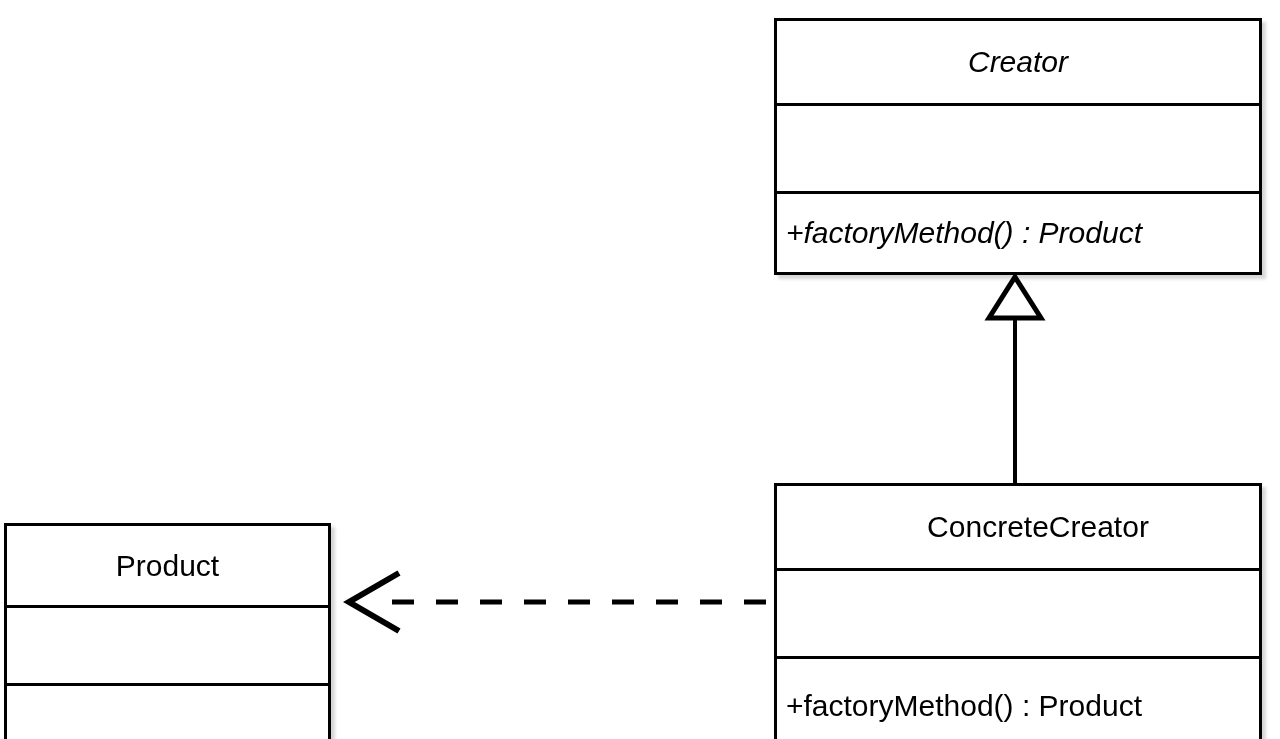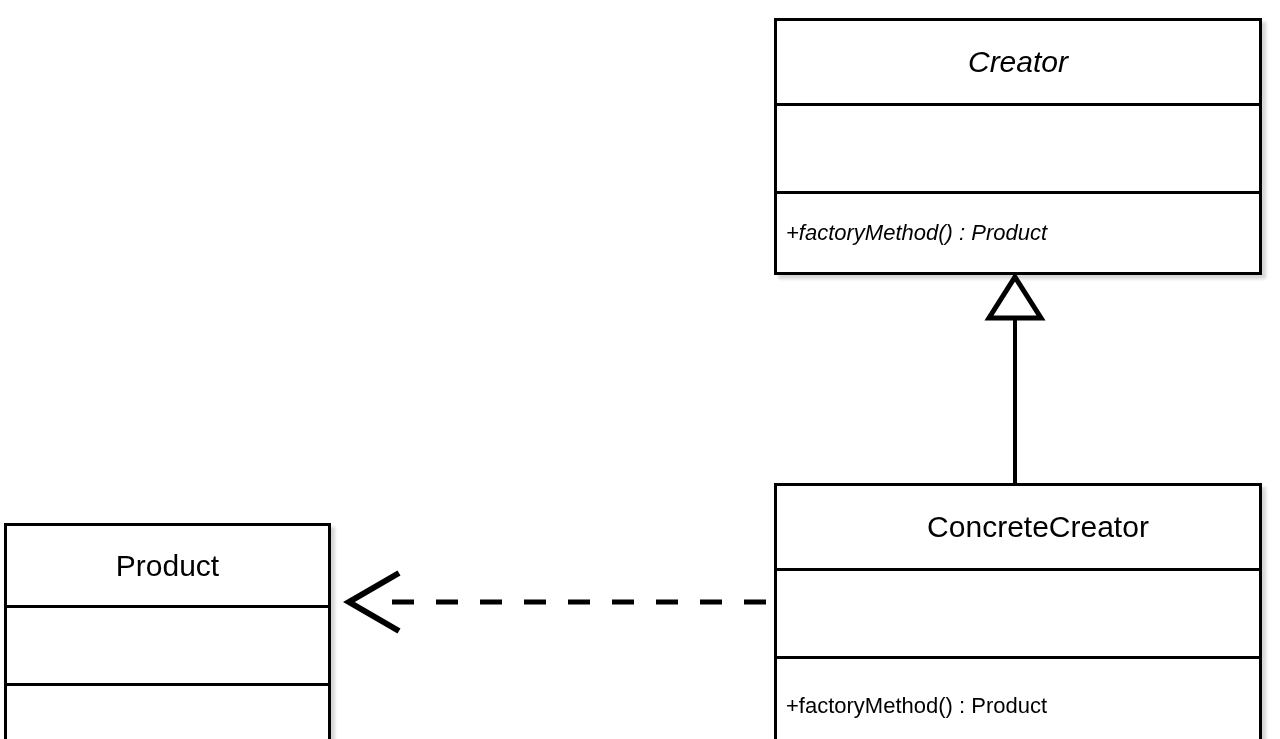--- a/index.html
+++ b/index.html
@@ -57,21 +57,21 @@
     line-height: 1;
     color: #000000;
     white-space: nowrap;
   }
 
   .uml-members {
     padding-left: 9px;
   }
 
   .uml-member-text {
-    font-size: 22px;
+    font-size: 30px;
     line-height: 1;
     color: #000000;
     white-space: nowrap;
   }
 
   .abstract .uml-name-text,
   .abstract .uml-member-text {
     font-style: italic;
   }
 

